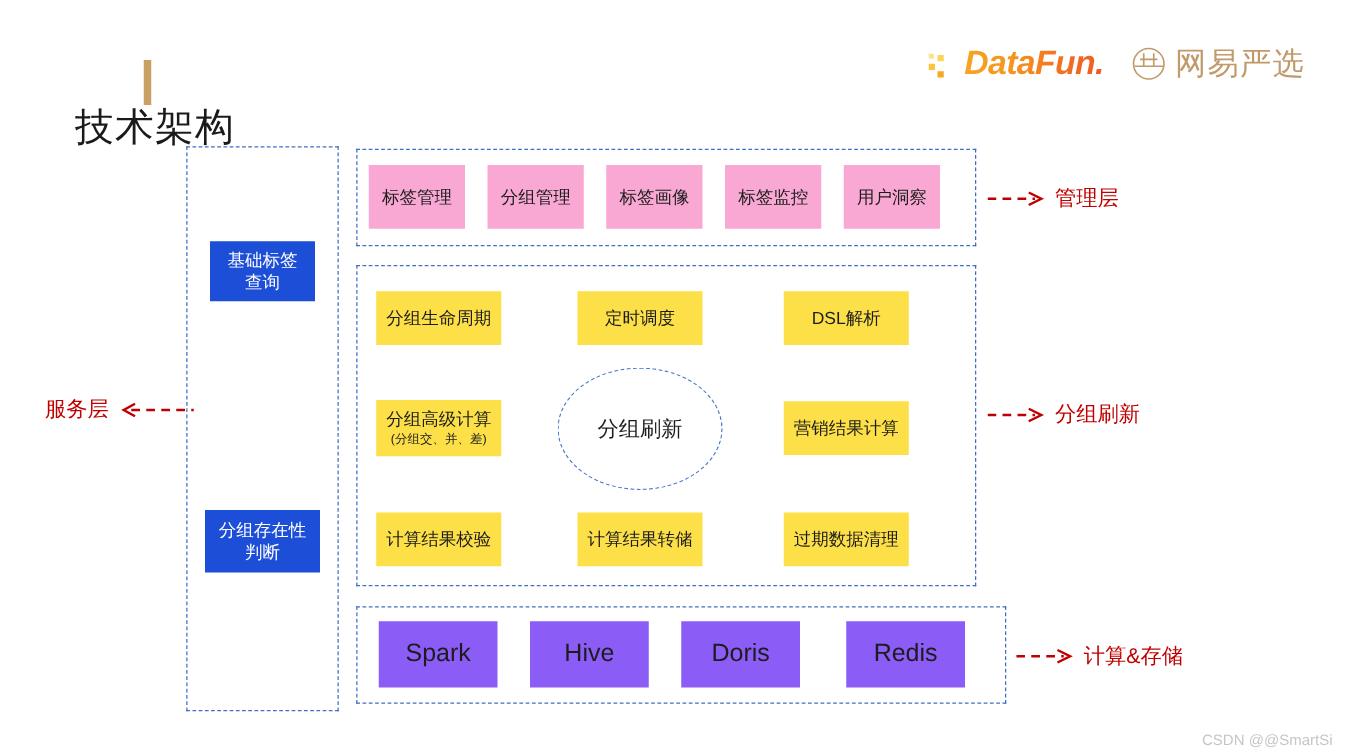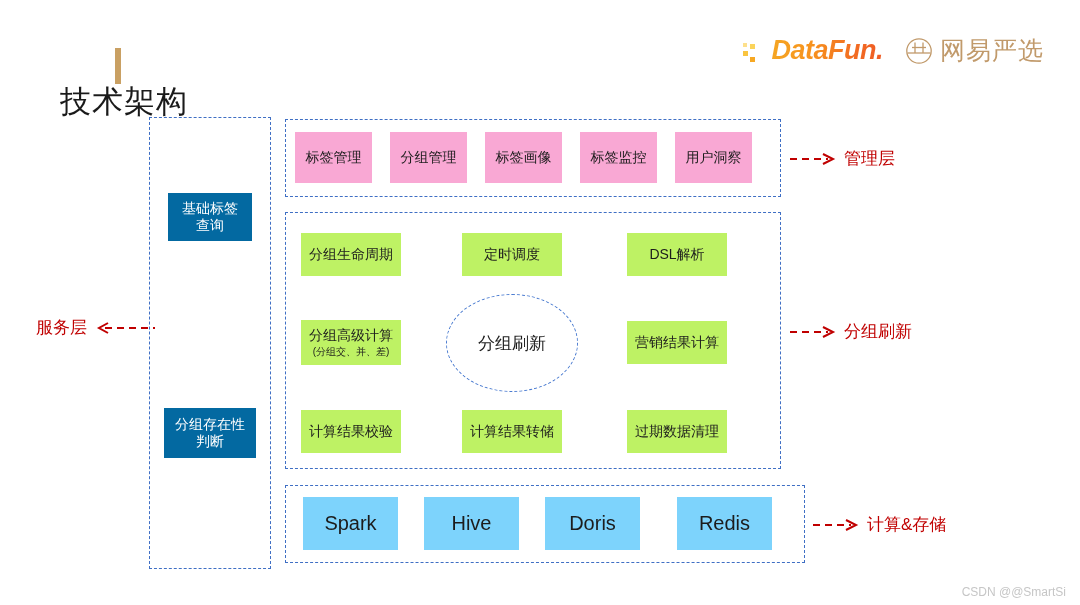--- a/index.html
+++ b/index.html
@@ -95,31 +95,31 @@
     text-align: center;
     box-sizing: border-box;
     line-height: 1.25;
   }
   .cell-gray {
     background: #f9a8d4;
     color: #1c1c1c;
     font-size: 14px;
   }
   .cell-blue {
-    background: #bef264;
+    background: #fde047;
     color: #1c1c1c;
     font-size: 14px;
   }
   .cell-green {
-    background: #7dd3fc;
+    background: #8b5cf6;
     color: #1c1c1c;
     font-size: 20px;
   }
   .cell-periwinkle {
-    background: #0369a1;
+    background: #1d4ed8;
     color: #ffffff;
     font-size: 14px;
   }
   .sub {
     font-size: 10px;
     margin-top: 2px;
     color: #1c1c1c;
   }
 
   

